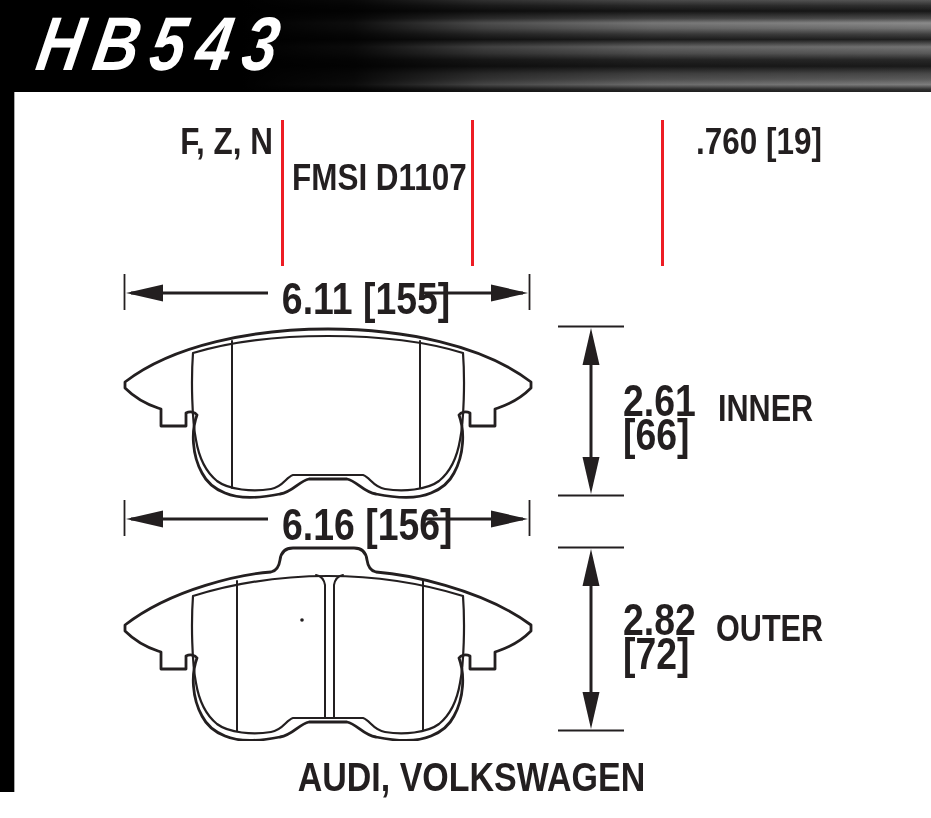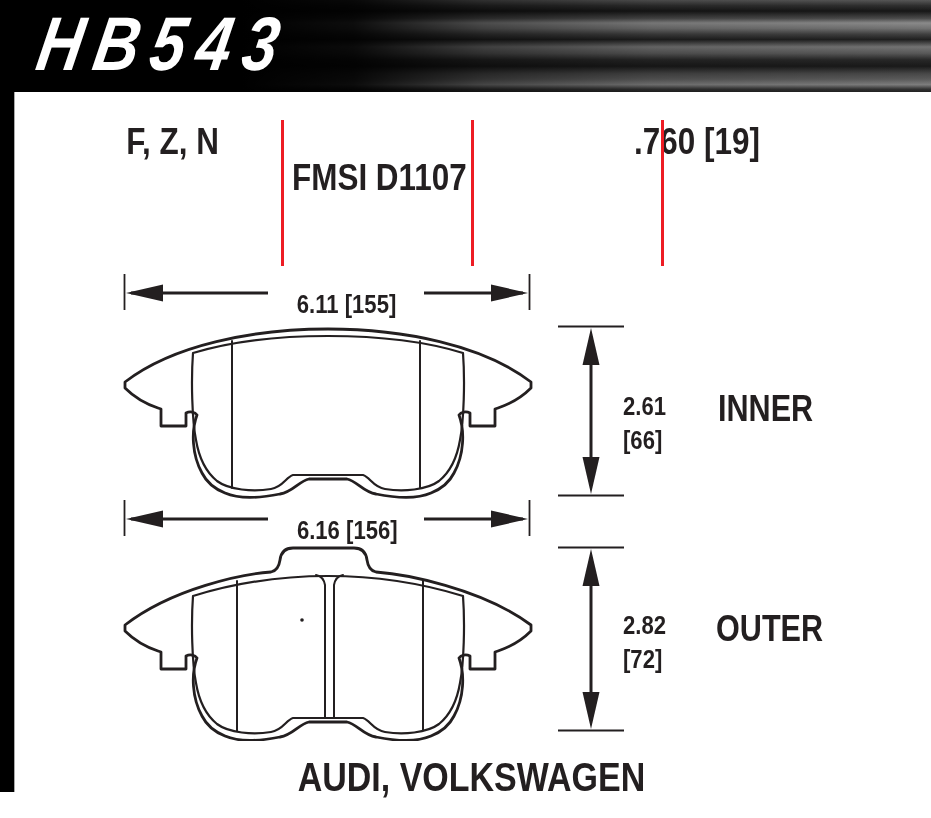--- a/index.html
+++ b/index.html
@@ -38,24 +38,24 @@
   .left-strip{left:0;top:0;width:14px;height:792px;background:#000;border-right:1.5px solid #a9a9a9;}
   
   .spec-text,.dim-text,.pad-label,.footer-text{
     font-weight:bold;white-space:nowrap;line-height:1.05;
   }
   .cond{display:inline-block;transform:scaleX(0.85);}
   .o-left{transform-origin:left top;}
   .o-right{transform-origin:right top;}
   .o-center{transform-origin:center top;}
   .spec-text{font-size:37px;}
-  .dim-text{font-size:26px;margin-top:15px;}
+  .dim-text{font-size:44px;}
   .pad-label{font-size:36px;}
   .footer-text{font-size:40px;}
-  .t-right{text-align:left;}
+  .t-right{text-align:right;}
   .t-center{text-align:center;}
   svg{display:block;}
   .ink-stroke{stroke:var(--color-ink);}
   .ink-fill{fill:var(--color-ink);}
   .red-stroke{stroke:var(--color-accent-red);}
 </style>
 </head>
 <body>
 
 <div class="abs left-strip"></div>
@@ -65,21 +65,21 @@
   <div class="banner-fade"></div>
   <div class="abs part-number">HB543</div>
 </div>
 
 <div class="abs spec-text t-right" style="left:110px;top:123px;width:163px;">
   <span class="cond o-right">F, Z, N</span>
 </div>
 <div class="abs spec-text" style="left:292px;top:123px;margin-top:36px;">
   <span class="cond o-left">FMSI D1107</span>
 </div>
-<div class="abs spec-text" style="left:634px;top:123px;">
+<div class="abs spec-text" style="left:696px;top:123px;">
   <span class="cond o-left">.760 [19]</span>
 </div>
 
 <svg class="abs" style="left:0;top:0;" width="931" height="818" viewBox="0 0 931 818">
 
   <g>
     <line class="red-stroke" x1="282.5" y1="120" x2="282.5" y2="266" stroke-width="3"></line>
     <line class="red-stroke" x1="472.5" y1="120" x2="472.5" y2="266" stroke-width="3"></line>
     <line class="red-stroke" x1="662.5" y1="120" x2="662.5" y2="266" stroke-width="3"></line>
   </g>

